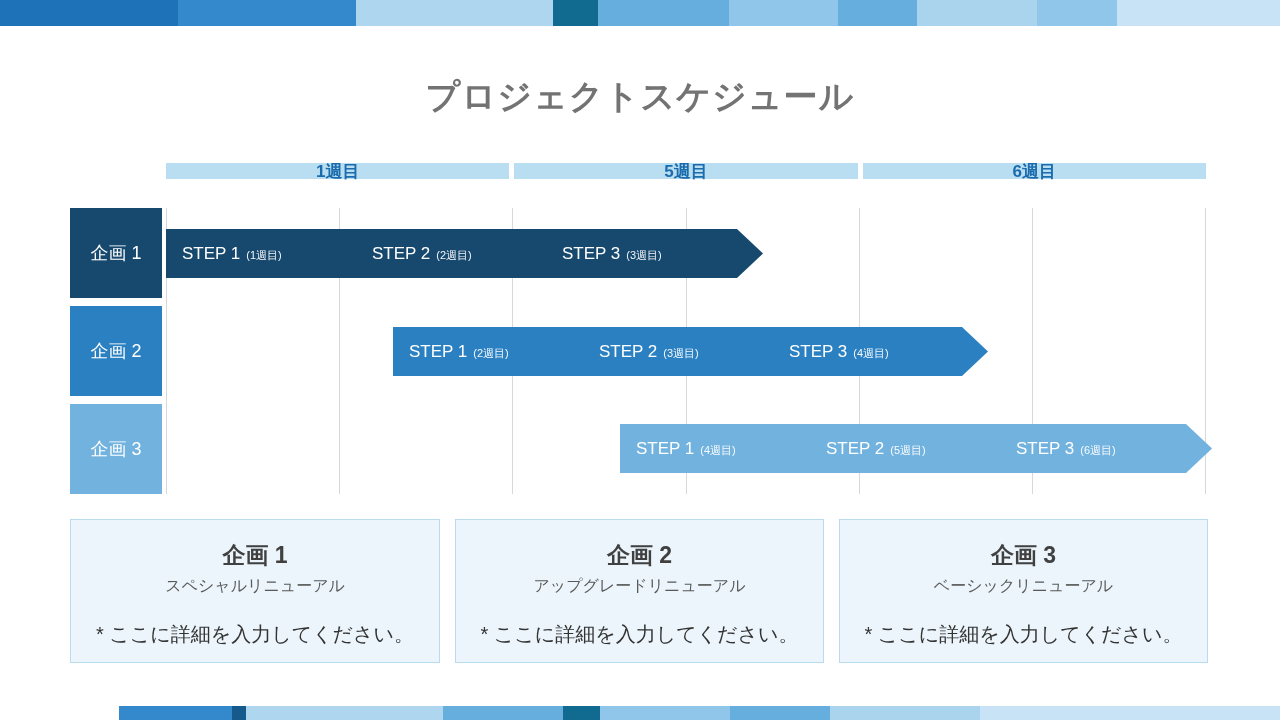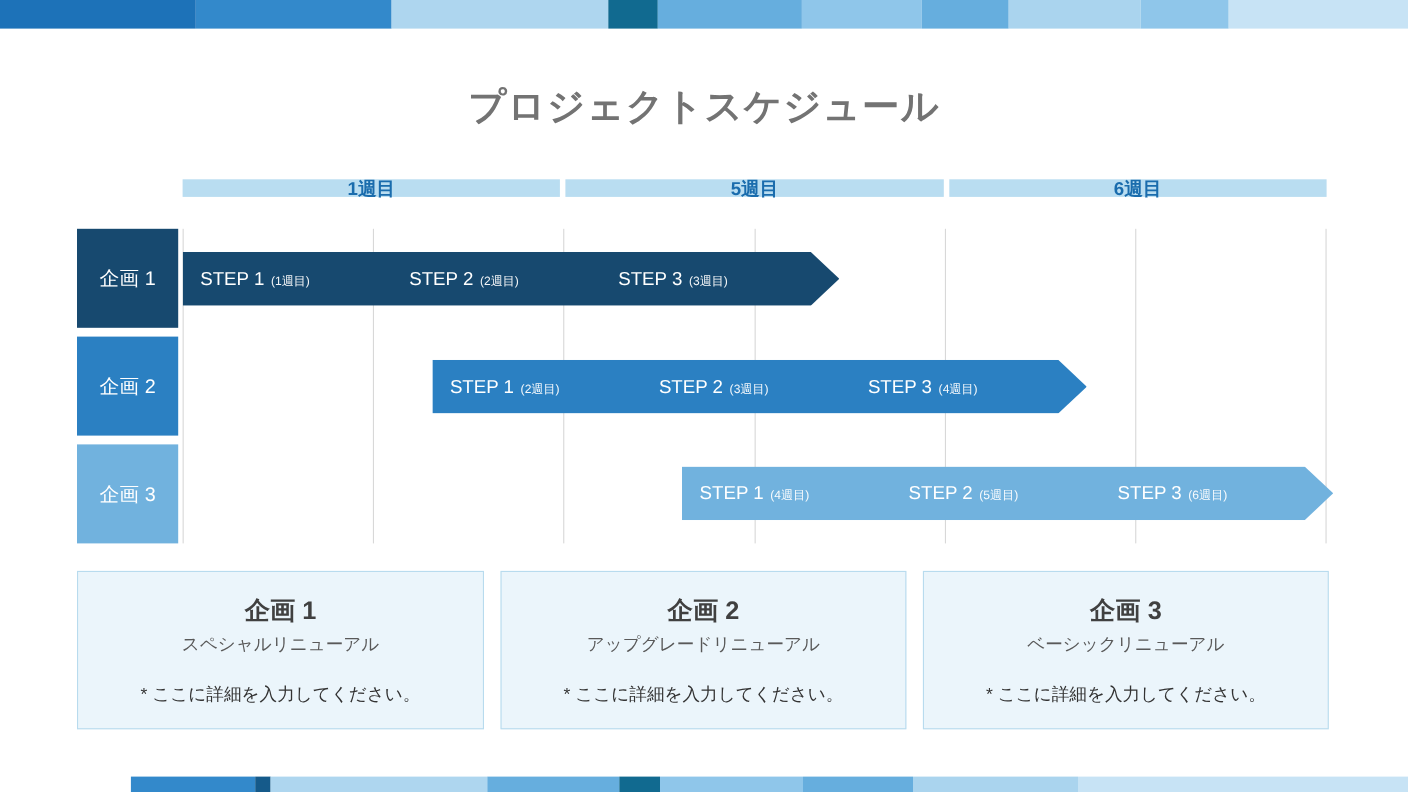--- a/index.html
+++ b/index.html
@@ -48,21 +48,21 @@
   .card{
     position:absolute;top:519px;height:144px;box-sizing:border-box;
     background:#ebf5fb;border:1px solid #b8dbee;
     display:flex;flex-direction:column;align-items:center;padding-top:20px;
   }
   .card-1{left:70px;width:370px;}
   .card-2{left:455px;width:369px;}
   .card-3{left:839px;width:369px;}
   .card-title{font-size:23px;font-weight:600;color:#404040;}
   .card-subtitle{font-size:16px;color:#595959;margin-top:5px;}
-  .card-note{font-size:16px;color:#333333;margin-top:24px;}
+  .card-note{font-size:20px;color:#333333;margin-top:24px;}
 </style>
 </head>
 <body>
 
 <div class="stage">
 
   <div class="decor-bar top">
       <div class="seg" style="width: 178px; background: rgb(29, 114, 184);"></div>
       <div class="seg" style="width: 178px; background: rgb(51, 137, 203);"></div>
       <div class="seg" style="width: 197px; background: rgb(174, 214, 239);"></div>

